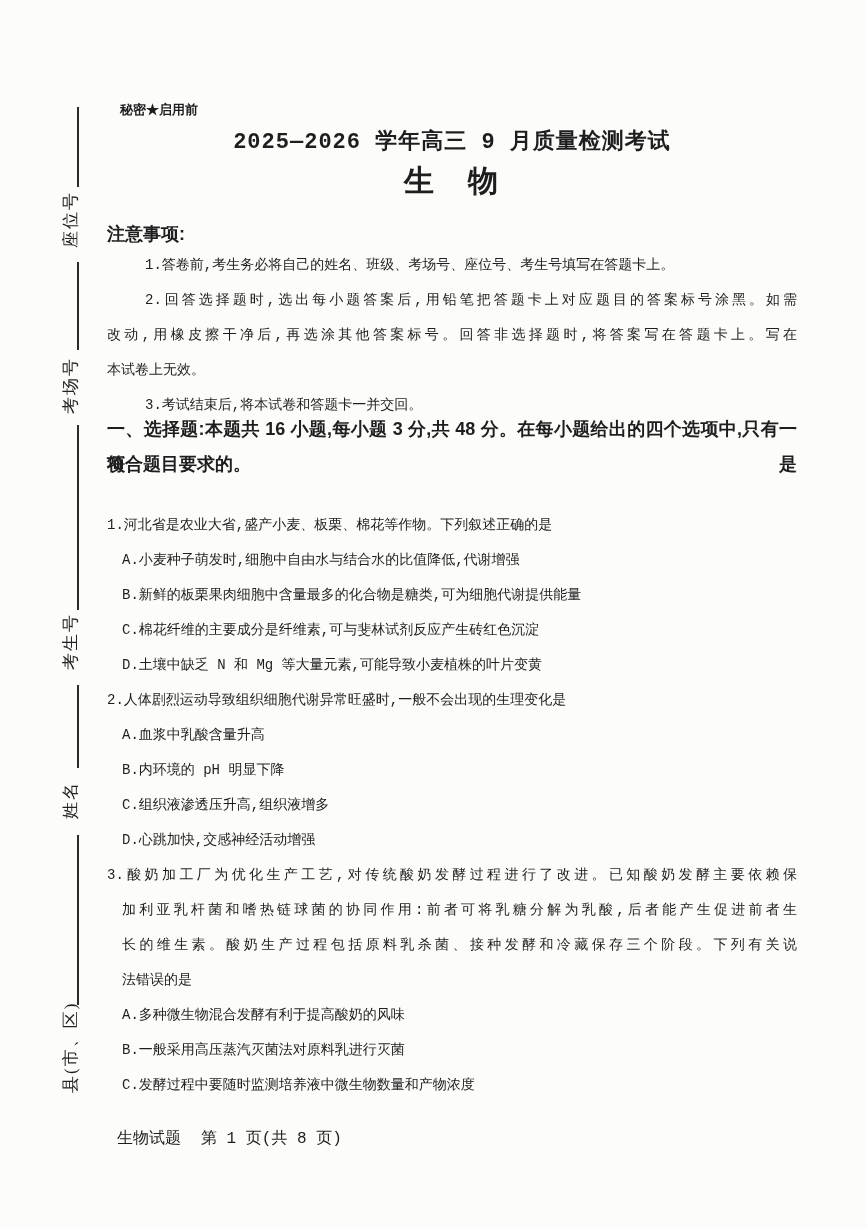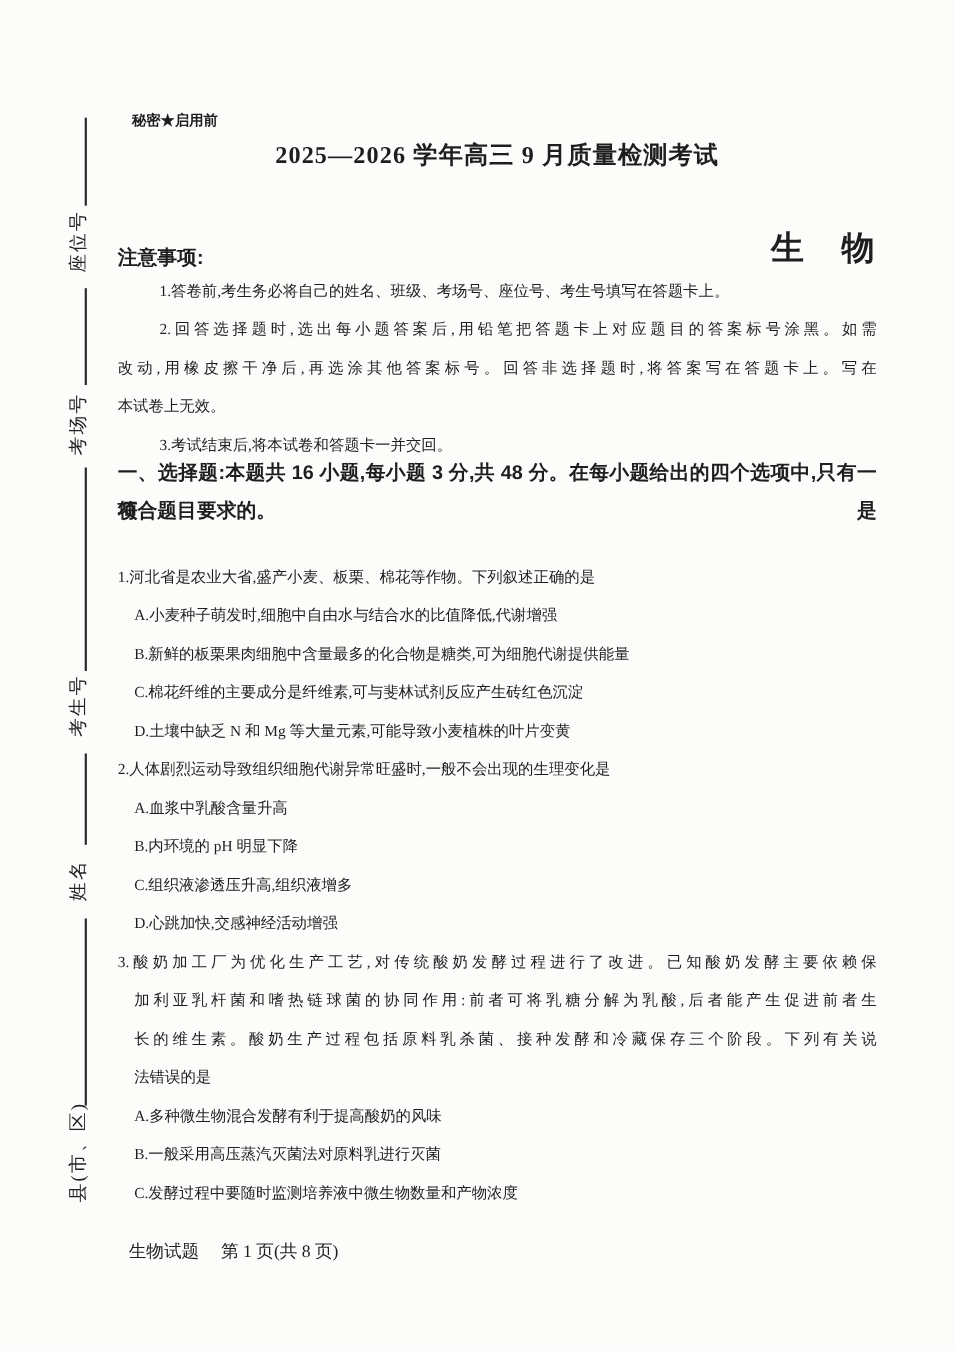--- a/index.html
+++ b/index.html
@@ -18,23 +18,23 @@
   .vlabel{position:absolute;left:59px;transform-origin:0 0;transform:rotate(-90deg);
           white-space:nowrap;font-size:17px;letter-spacing:2px;color:#222;}
   .lb1{top:248px;}
   .lb2{top:414px;}
   .lb3{top:670px;}
   .lb4{top:819px;}
   .lb5{top:1093px;}
 
   
   .classification{position:absolute;left:120px;top:101px;font-size:13px;font-weight:bold;}
-  .content{position:absolute;left:107px;width:690px;}
+  .content{position:absolute;left:107px;width:690px;font-family:Liberation Mono, monospace;}
   .exam-title{top:126px;text-align:center;font-size:22px;font-weight:bold;letter-spacing:1px;}
-  .subject{top:161px;text-align:right;font-size:30px;font-weight:bold;letter-spacing:2px;margin-top:44px;}
+  .subject{top:161px;text-align:center;font-size:30px;font-weight:bold;letter-spacing:2px;}
 
   
   .notice-heading{top:222px;font-size:18px;font-weight:bold;
        font-family:"Liberation Sans","DejaVu Sans",sans-serif;}
   .notes{top:248px;}
   .line{height:35px;line-height:35px;font-size:14px;white-space:nowrap;}
   .ind{padding-left:15px;}
   .ind2{padding-left:38px;}
   .fill{white-space:normal;text-align:justify;text-align-last:justify;}
 

